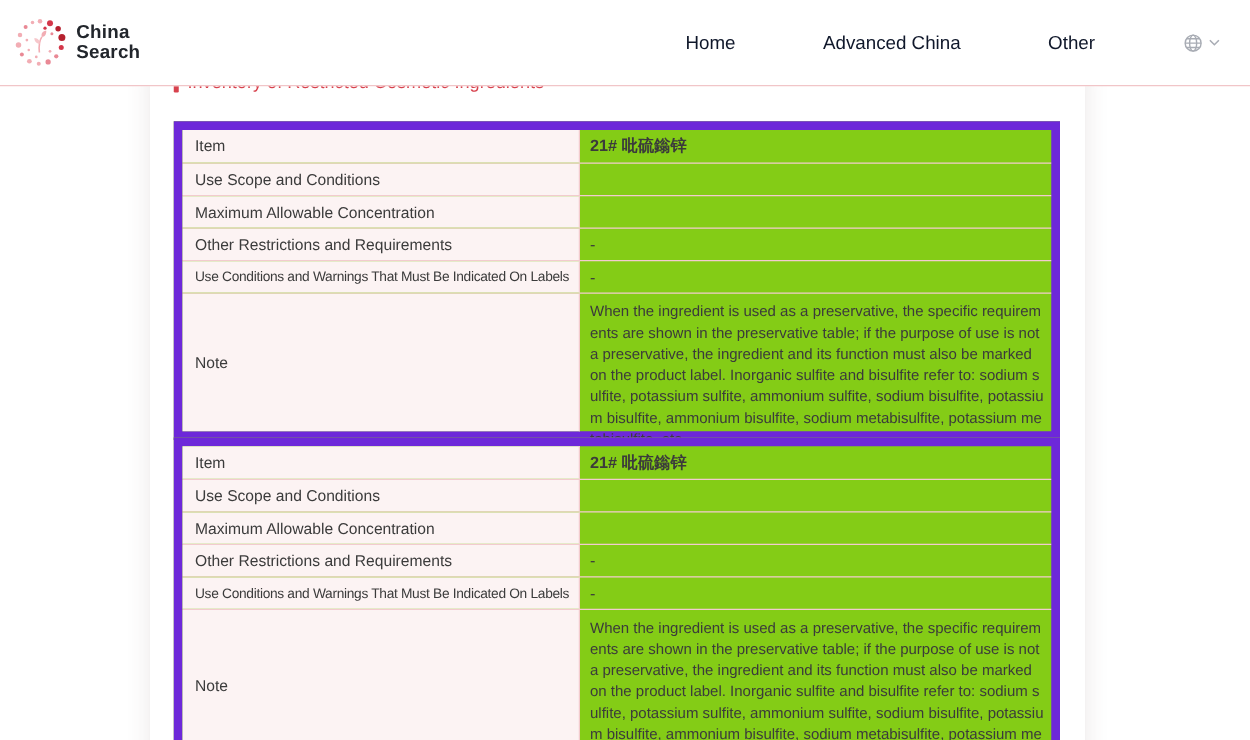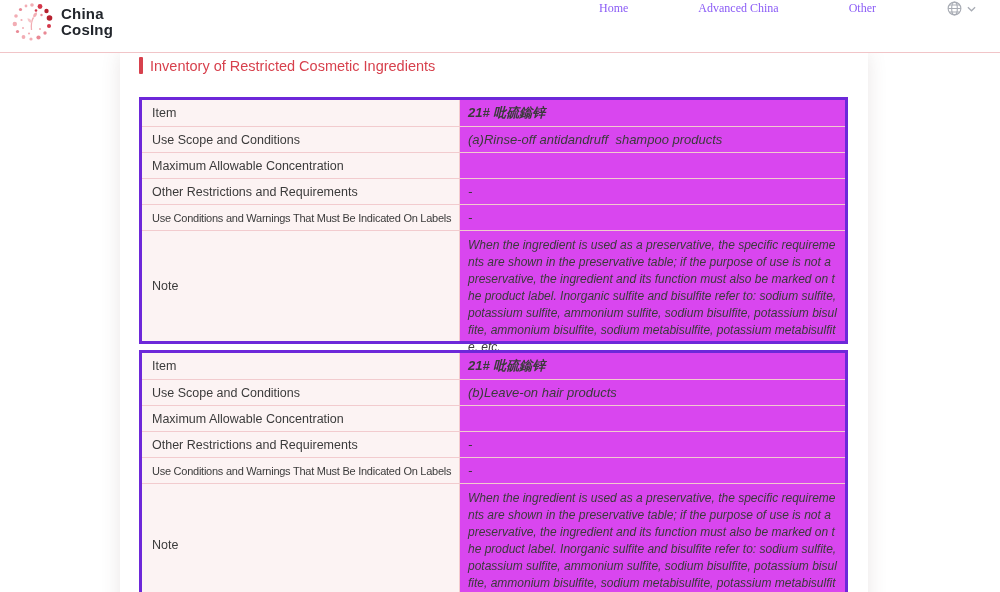--- a/index.html
+++ b/index.html
@@ -1,54 +1,54 @@
 <!DOCTYPE html>
 <html><head>
 <meta charset="utf-8">
 <style>
   * { margin:0; padding:0; box-sizing:border-box; }
   html,body { width:1000px; height:592px; overflow:hidden; background:#ffffff;
               font-family:"Liberation Sans","DejaVu Sans",sans-serif; }
 
   
-  .topbar { position:absolute; top:0; left:0; width:1000px; height:53px;
+  .topbar { position:absolute; top:0; left:0; width:1000px; height:69px;
             background:#fff; border-bottom:1px solid #f1c5c8;
-            display:flex; align-items:flex-start; z-index:5; }
+            display:flex; align-items:center; z-index:5; }
   .logo { display:flex; align-items:center; gap:7px; margin-left:10px; cursor:pointer; }
   .logo-text { display:flex; flex-direction:column; font-weight:bold; font-size:15px;
                line-height:16px; color:#22262c; letter-spacing:.2px; }
   .mainnav { margin-left:auto; display:flex; align-items:center; column-gap:70px;
              padding-right:24px; }
-  .mainnav a { color:#8b5cf6; font-size:12px; text-decoration:none; cursor:pointer;font-family:Liberation Serif, serif; }
+  .mainnav a { color:#0f172a; font-size:15px; text-decoration:none; cursor:pointer; }
   .lang { display:flex; align-items:center; gap:4px; cursor:pointer; }
 
   
   .card { position:absolute; left:120px; top:52px; width:748px; height:560px;
           background:#fff; box-shadow:0 2px 18px rgba(90,60,60,.13); }
 
   .page-title { position:absolute; left:19px; top:5px; display:flex;
                 align-items:center; gap:7px; }
   .accent-bar { width:4px; height:17px; background:#d7414d; border-radius:1px; }
   .page-title h1 { font-size:14.5px; font-weight:normal; color:#d7414d; }
 
   
-  .itable { position:absolute; left:19px; width:709px; border:3px solid #6d28d9;
-            background:#d946ef; }
+  .itable { position:absolute; left:19px; width:709px; border:7px solid #6d28d9;
+            background:#84cc16; }
   .t1 { top:45px; }
   .t2 { top:298px; }
   .trow { display:flex; height:26px; }
   .trow + .trow { border-top:1px solid #f2cbce; }
   .trow.note-row { height:111px; }
   .t2 .trow.note-row { height:122px; }
   .cl { width:318px; background:#fcf3f3; border-right:1px solid #f2cbce;
         padding:0 10px; display:flex; align-items:center;
         font-size:12.5px; color:#3b3b3b; }
   .cl.tight { font-size:11px; letter-spacing:-0.25px; white-space:nowrap; overflow:hidden; }
   .cv { flex:1; padding:0 8px; display:flex; align-items:center;
-        font-size:13px; color:#3b3b3b; white-space:pre-wrap;font-style:italic; }
+        font-size:13px; color:#3b3b3b; white-space:pre-wrap; }
   .cv.bold { font-weight:bold; }
   .note-row .cv { display:block; padding-top:6px; padding-right:6px;
                   font-size:12px; line-height:17px; word-break:break-all; }
 </style>
 </head>
 <body>
 
 <header class="topbar">
   <div class="logo">
     <svg width="44" height="44" viewBox="0 0 44 44">
@@ -74,21 +74,21 @@
       <circle cx="13" cy="28" r="1.0" fill="#f2adb4"></circle>
       <circle cx="19" cy="33.5" r="1.1" fill="#f2adb4"></circle>
       <circle cx="30" cy="29" r="1.1" fill="#f2adb4"></circle>
 
       <path d="M21.5 30 C21 25 21 21 23.5 17.5" stroke="#f2adb4" stroke-width="1.3" fill="none"></path>
       <path d="M23.5 17.5 C22.5 14.5 24.5 12.5 27 12.5 C27.2 15.5 25.8 17.3 23.5 17.5 Z" fill="#f2adb4"></path>
       <path d="M21.8 23 C19 22.8 17.5 20.8 17.5 18.3 C20.4 18.5 21.9 20.3 21.8 23 Z" fill="#f6c7cb"></path>
     </svg>
     <div class="logo-text">
       <span>China</span>
-      <span>CosIng</span>
+      <span>Search</span>
     </div>
   </div>
 
   <nav class="mainnav">
     <a>Home</a>
     <a>Advanced China</a>
     <a>Other</a>
     <div class="lang">
       <svg width="17" height="17" viewBox="0 0 24 24" fill="none" stroke="#a8acb4" stroke-width="1.6">
         <circle cx="12" cy="12" r="9"></circle>
@@ -109,21 +109,20 @@
     <h1>Inventory of Restricted Cosmetic Ingredients</h1>
   </div>
 
   <section class="itable t1">
     <div class="trow">
       <div class="cl">Item</div>
       <div class="cv bold">21# 吡硫鎓锌</div>
     </div>
     <div class="trow">
       <div class="cl">Use Scope and Conditions</div>
-      <div class="cv">(a)Rinse-off antidandruff  shampoo products</div>
     </div>
     <div class="trow">
       <div class="cl">Maximum Allowable Concentration</div>
     </div>
     <div class="trow">
       <div class="cl">Other Restrictions and Requirements</div>
       <div class="cv">-</div>
     </div>
     <div class="trow">
       <div class="cl tight">Use Conditions and Warnings That Must Be Indicated On Labels</div>
@@ -135,21 +134,20 @@
     </div>
   </section>
 
   <section class="itable t2">
     <div class="trow">
       <div class="cl">Item</div>
       <div class="cv bold">21# 吡硫鎓锌</div>
     </div>
     <div class="trow">
       <div class="cl">Use Scope and Conditions</div>
-      <div class="cv">(b)Leave-on hair products</div>
     </div>
     <div class="trow">
       <div class="cl">Maximum Allowable Concentration</div>
     </div>
     <div class="trow">
       <div class="cl">Other Restrictions and Requirements</div>
       <div class="cv">-</div>
     </div>
     <div class="trow">
       <div class="cl tight">Use Conditions and Warnings That Must Be Indicated On Labels</div>

